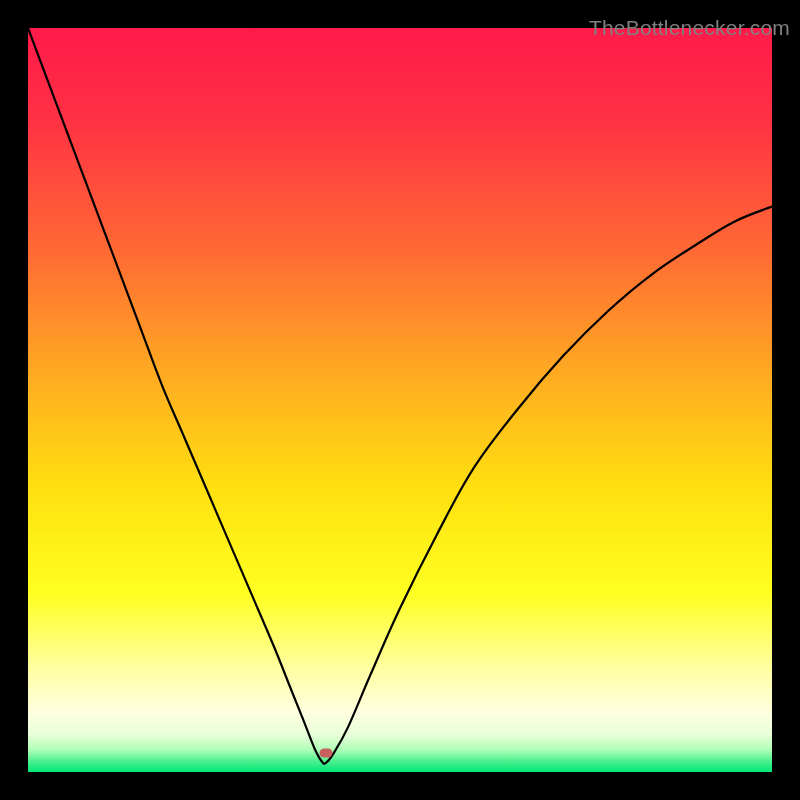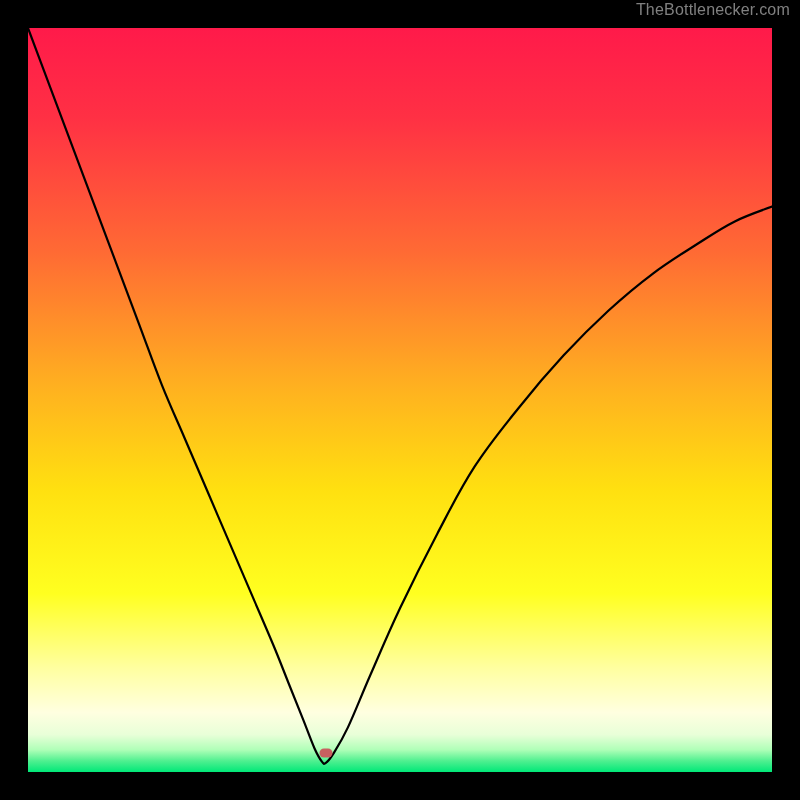--- a/index.html
+++ b/index.html
@@ -42,24 +42,24 @@
   }
   .marker {
     position: absolute;
     width: 13px;
     height: 9px;
     border-radius: 5px;
     transform: translate(-50%, -50%);
   }
   .watermark {
     position: absolute;
-    top: 1px;
+    top: 16px;
     right: 10px;
     color: #808080;
-    font-size: 16px;
+    font-size: 21px;
     letter-spacing: 0.2px;
     text-align: right;
     user-select: none;
   }
 </style>
 </head>
 <body>
 
 <div class="stage">
 

